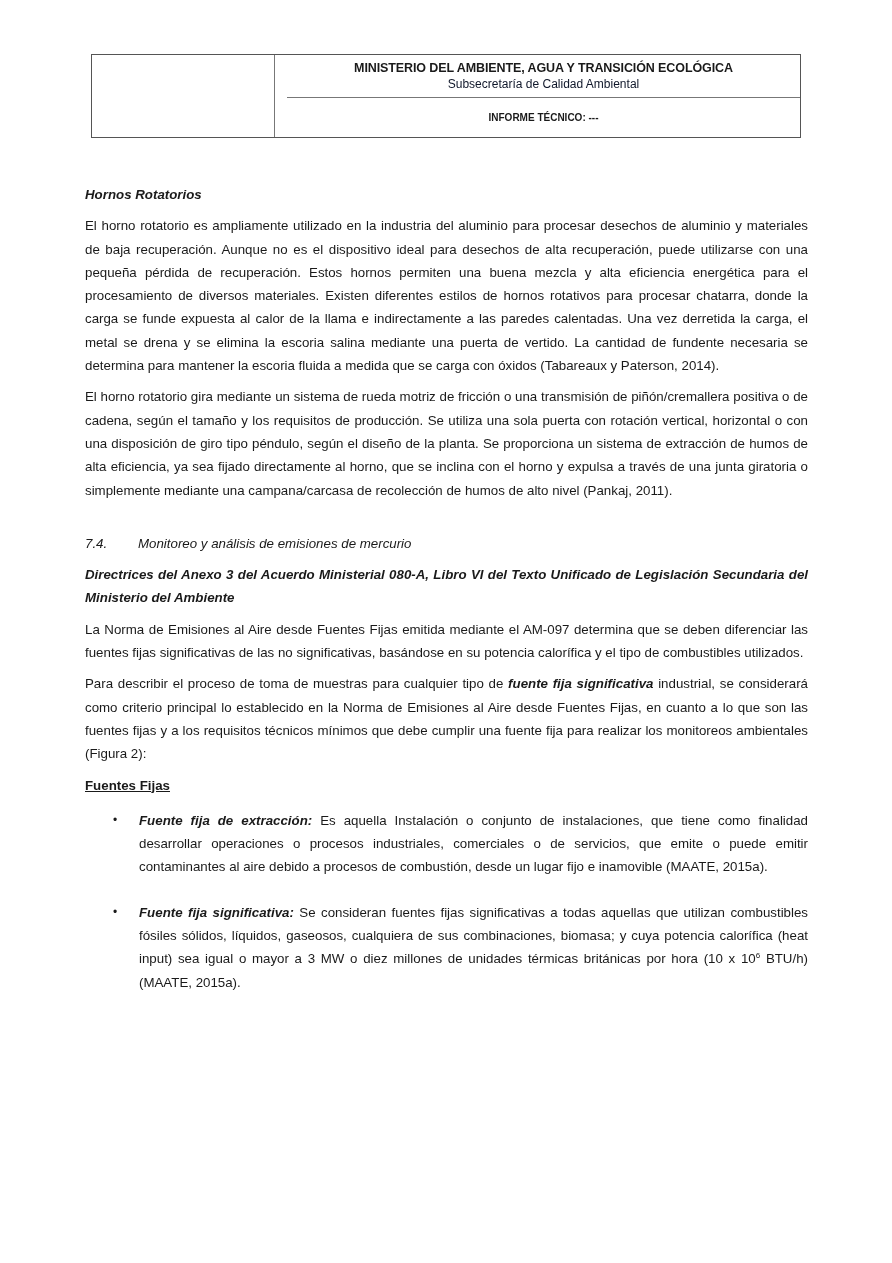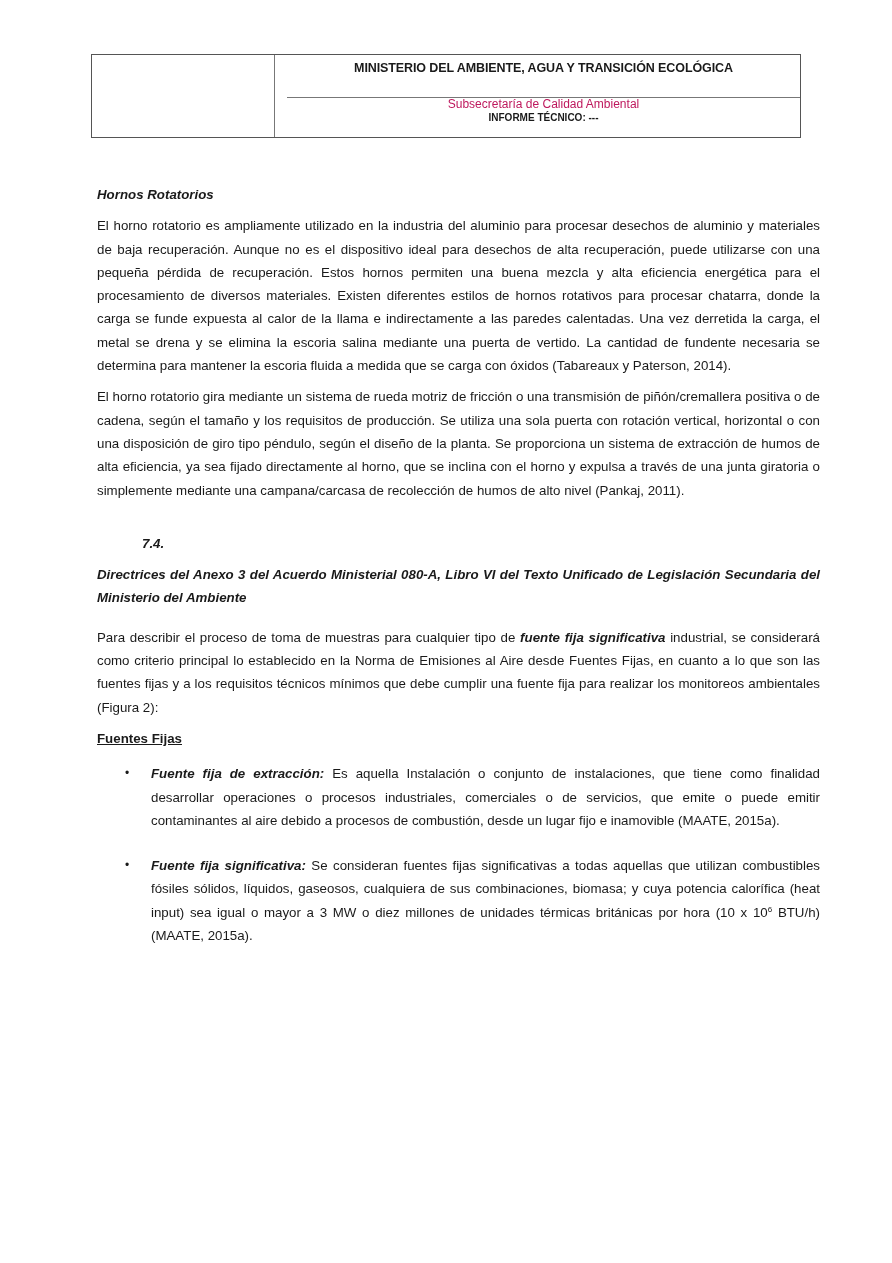--- a/index.html
+++ b/index.html
@@ -5,31 +5,31 @@
     html, body { margin: 0; padding: 0; background: #ffffff; }
     body { width: 892px; height: 1263px; position: relative; overflow: hidden;
            font-family: "Liberation Sans", sans-serif; color: #1a1a1a; }
     .header-table { position: absolute; left: 91px; top: 54px; width: 710px; height: 84px;
                     border: 1px solid #555; box-sizing: border-box; display: flex; gap: 12px; }
     .header-logo { width: 183px; border-right: 1px solid #777; box-sizing: border-box; }
     .header-right { flex: 1; display: flex; flex-direction: column; }
     .header-top { height: 43px; border-bottom: 1px solid #777; box-sizing: border-box;
                   text-align: center; padding-top: 5px; }
     .ministry { font-size: 12.5px; font-weight: bold; letter-spacing: -0.1px; line-height: 16px; }
-    .subsec { font-size: 12px; color: #be185d; line-height: 16px; margin-top: 20px; }
+    .subsec { font-size: 12px; color: #0f172a; line-height: 16px; }
     .header-bottom { flex: 1; display: flex; align-items: center; justify-content: center;
                      font-size: 10px; font-weight: bold; }
-    .content { position: absolute; left: 97px; top: 183px; width: 723px; font-size: 13.3px;
+    .content { position: absolute; left: 85px; top: 183px; width: 723px; font-size: 13.3px;
                line-height: 23.3px; }
     p { margin: 0; text-align: justify; }
     .h-italic { font-weight: bold; font-style: italic; }
     .gap-s { height: 8px; }
     .gap-m { height: 12px; }
     .gap-l { height: 30px; }
-    .section-head { font-weight: bold; font-style: italic; display: flex; margin-left: 45px; }
+    .section-head { font-weight: normal; font-style: italic; display: flex; }
     .section-num { width: 53px; }
     .bullets { margin: 0; padding: 0; list-style: none; }
     .bullet { display: flex; margin-left: 28px; }
     .bullet-dot { width: 26px; flex-shrink: 0; font-size: 12px; }
     .bullet-text { flex: 1; text-align: justify; }
     b { font-weight: bold; font-style: italic; }
     sup { font-size: 8px; line-height: 0; }
   </style>
 </head>
 <body>
@@ -48,24 +48,26 @@
 <div class="content">
   <p class="h-italic">Hornos Rotatorios</p>
   <div class="gap-s"></div>
   <p>El horno rotatorio es ampliamente utilizado en la industria del aluminio para procesar desechos de aluminio y materiales de baja recuperación. Aunque no es el dispositivo ideal para desechos de alta recuperación, puede utilizarse con una pequeña pérdida de recuperación. Estos hornos permiten una buena mezcla y alta eficiencia energética para el procesamiento de diversos materiales. Existen diferentes estilos de hornos rotativos para procesar chatarra, donde la carga se funde expuesta al calor de la llama e indirectamente a las paredes calentadas. Una vez derretida la carga, el metal se drena y se elimina la escoria salina mediante una puerta de vertido. La cantidad de fundente necesaria se determina para mantener la escoria fluida a medida que se carga con óxidos (Tabareaux y Paterson, 2014).</p>
   <div class="gap-s"></div>
   <p>El horno rotatorio gira mediante un sistema de rueda motriz de fricción o una transmisión de piñón/cremallera positiva o de cadena, según el tamaño y los requisitos de producción. Se utiliza una sola puerta con rotación vertical, horizontal o con una disposición de giro tipo péndulo, según el diseño de la planta. Se proporciona un sistema de extracción de humos de alta eficiencia, ya sea fijado directamente al horno, que se inclina con el horno y expulsa a través de una junta giratoria o simplemente mediante una campana/carcasa de recolección de humos de alto nivel (Pankaj, 2011).</p>
   <div class="gap-l"></div>
 
   <div class="section-head">
     <span class="section-num">7.4.</span>
+    <span>Monitoreo y análisis de emisiones de mercurio</span>
   </div>
   <div class="gap-s"></div>
   <p class="h-italic">Directrices del Anexo 3 del Acuerdo Ministerial 080-A, Libro VI del Texto Unificado de Legislación Secundaria del Ministerio del Ambiente</p>
   <div class="gap-s"></div>
+  <p>La Norma de Emisiones al Aire desde Fuentes Fijas emitida mediante el AM-097 determina que se deben diferenciar las fuentes fijas significativas de las no significativas, basándose en su potencia calorífica y el tipo de combustibles utilizados.</p>
   <div class="gap-s"></div>
   <p><span>Para describir el proceso de toma de muestras para cualquier tipo de </span><b>fuente fija significativa</b><span> industrial, se considerará como criterio principal lo establecido en la Norma de Emisiones al Aire desde Fuentes Fijas, en cuanto a lo que son las fuentes fijas y a los requisitos técnicos mínimos que debe cumplir una fuente fija para realizar los monitoreos ambientales (Figura 2):</span></p>
   <div class="gap-s"></div>
   <p style="font-weight:bold;text-decoration:underline;">Fuentes Fijas</p>
   <div class="gap-m"></div>
 
   <ul class="bullets">
     <li class="bullet">
       <span class="bullet-dot">•</span>
       <span class="bullet-text"><b>Fuente fija de extracción:</b><span> Es aquella Instalación o conjunto de instalaciones, que tiene como finalidad desarrollar operaciones o procesos industriales, comerciales o de servicios, que emite o puede emitir contaminantes al aire debido a procesos de combustión, desde un lugar fijo e inamovible (MAATE, 2015a).</span></span>

